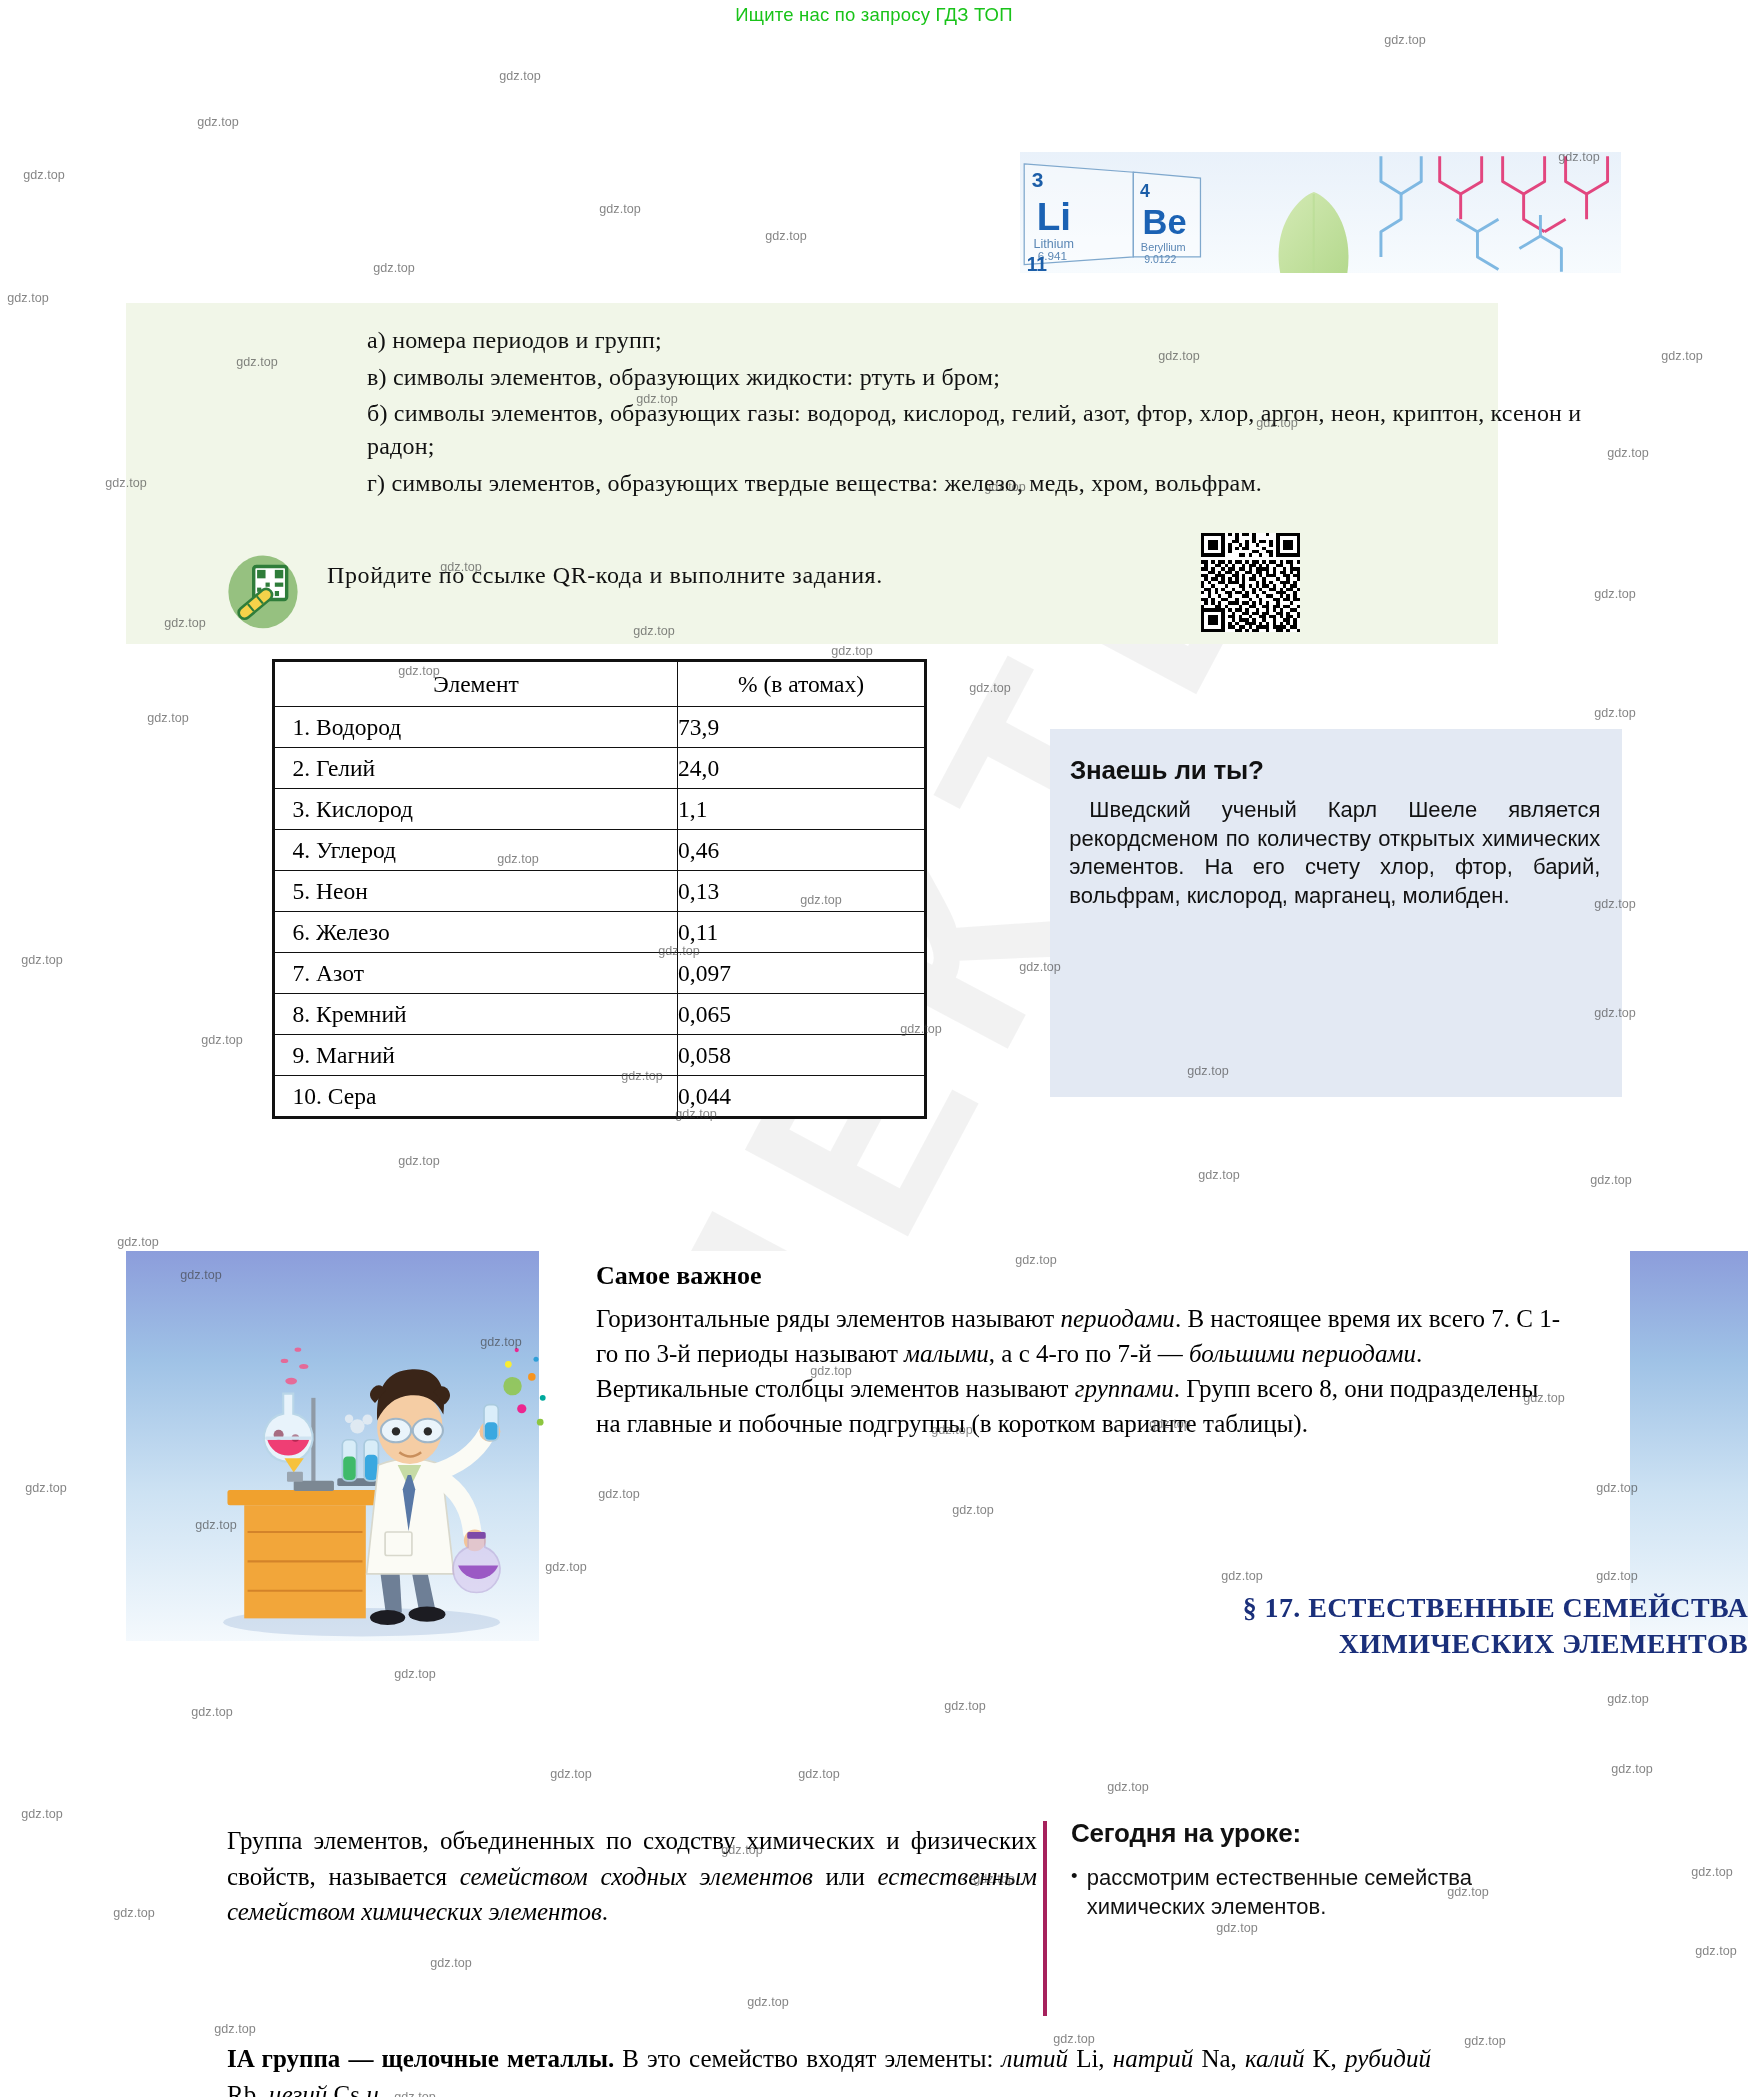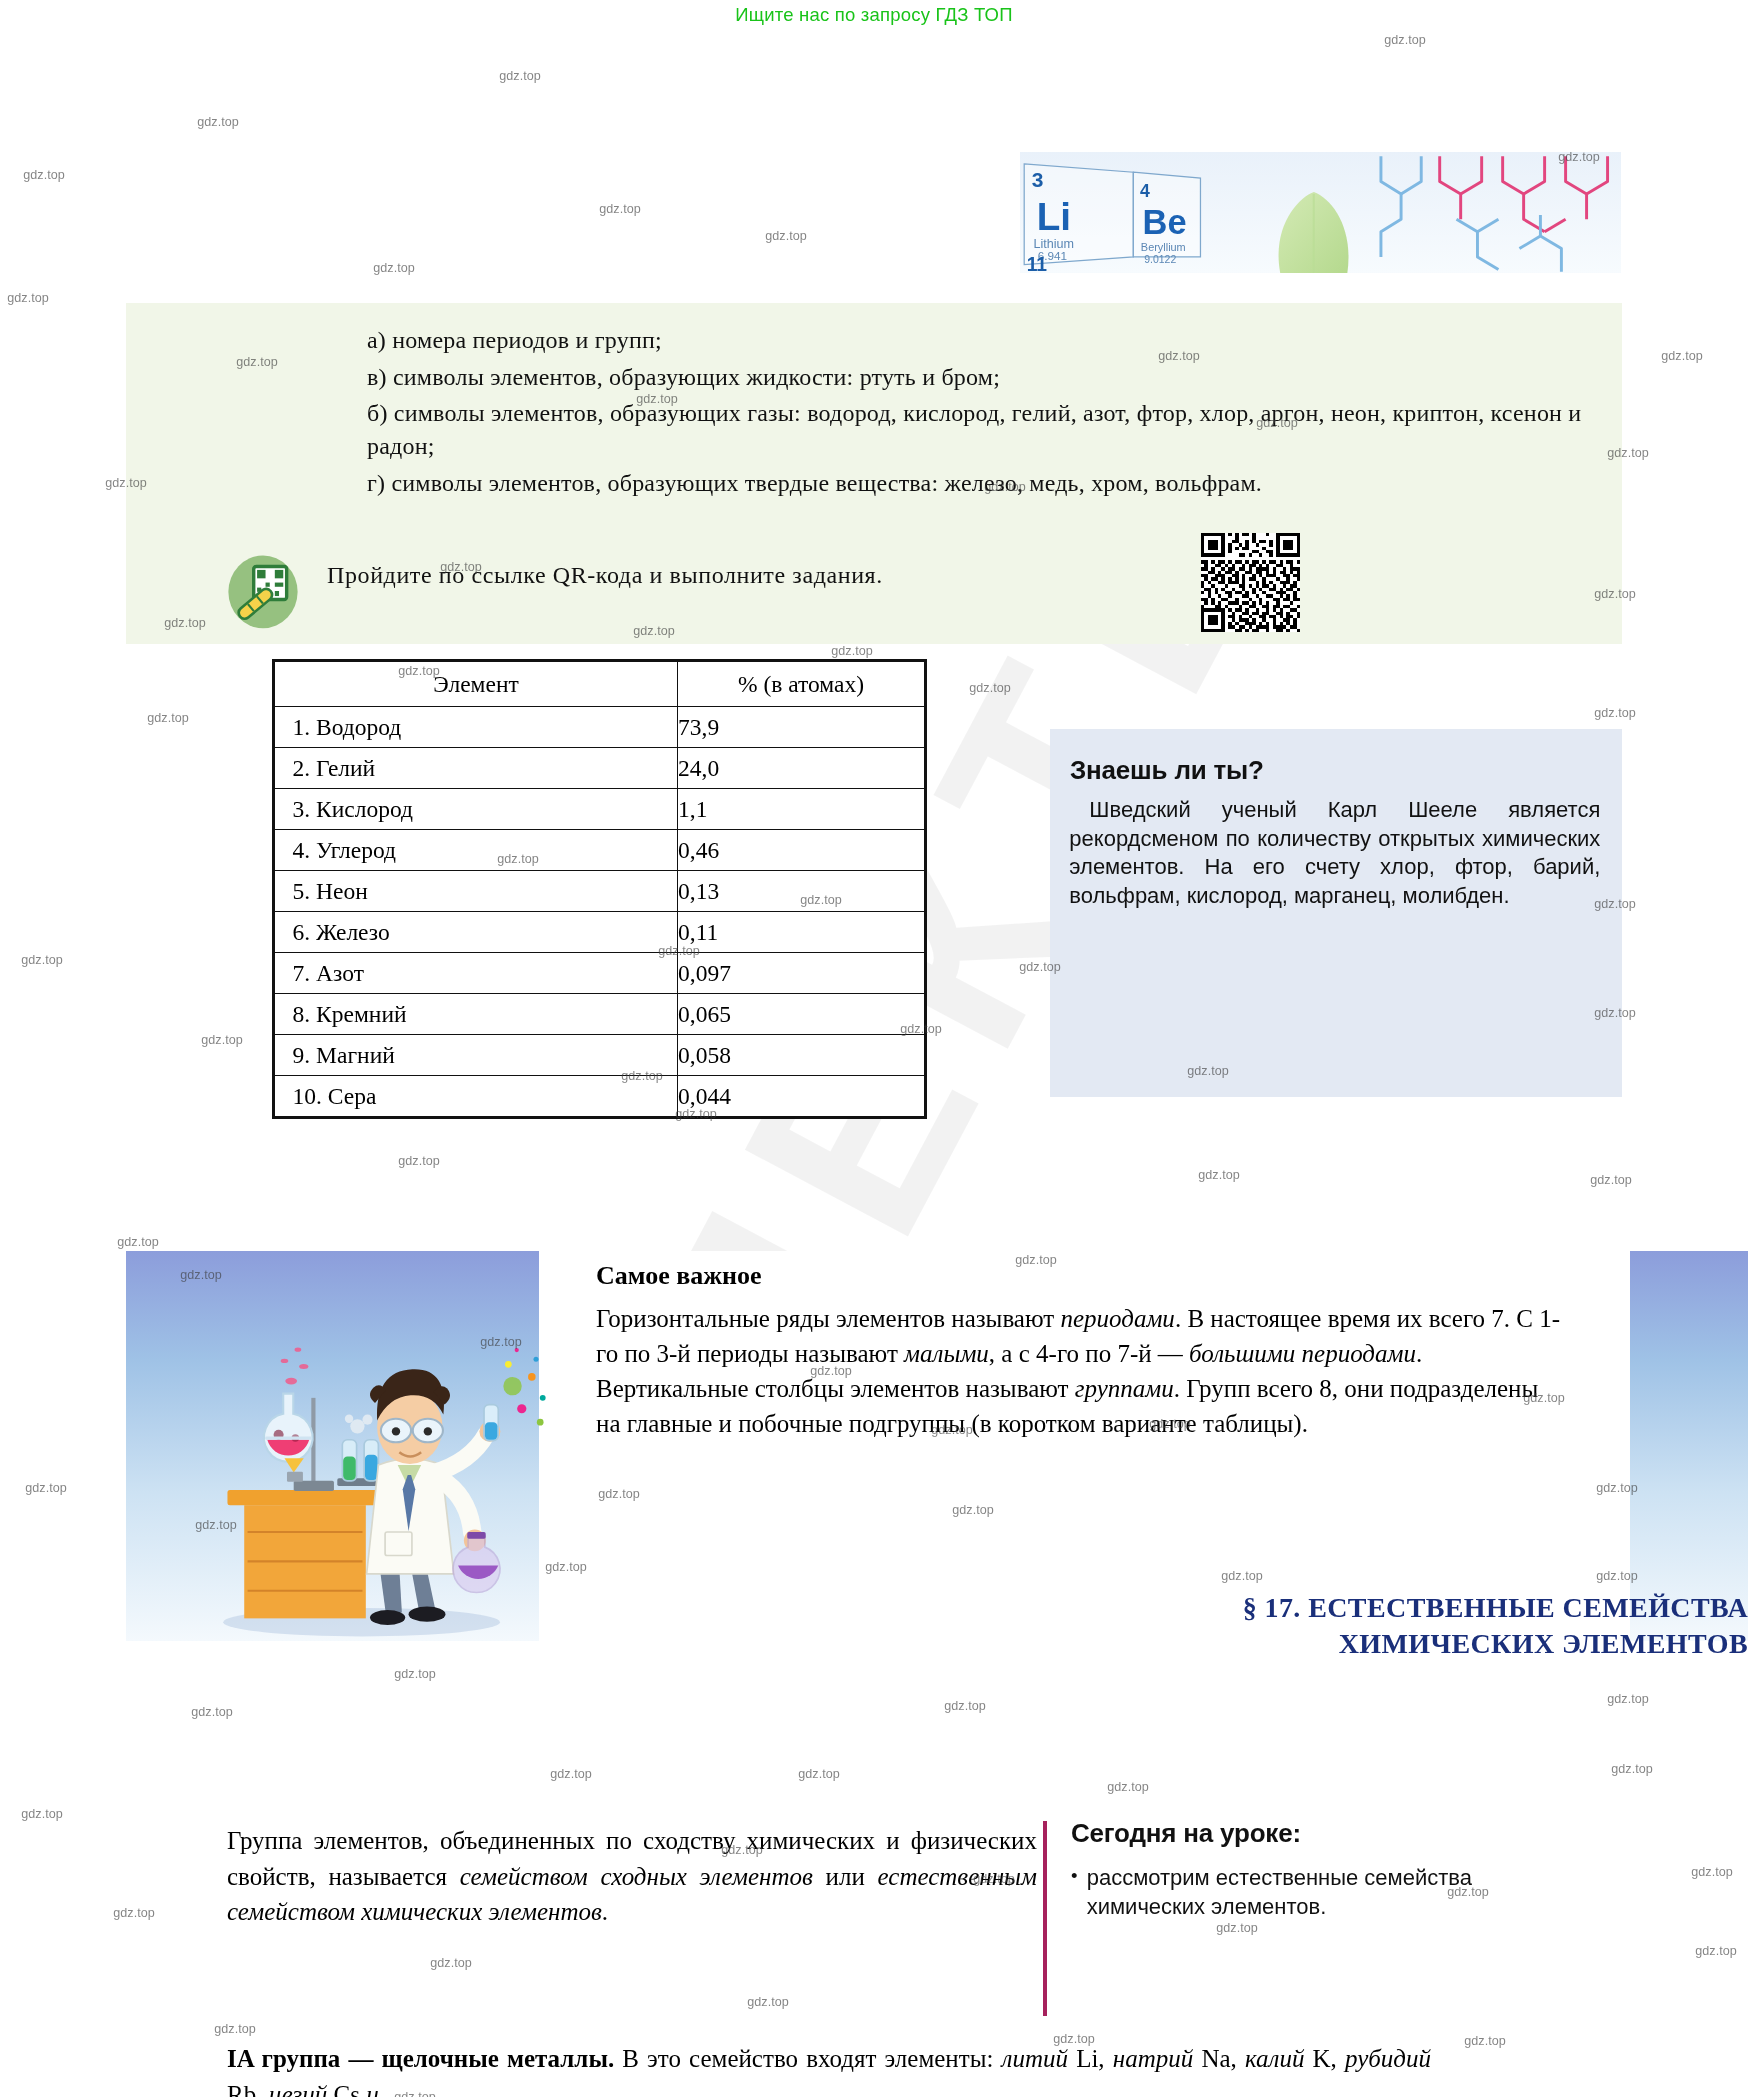--- a/index.html
+++ b/index.html
@@ -19,21 +19,21 @@
 
   
   .promo-top{position:absolute;left:0;right:0;top:4.2px;text-align:center;
     color:#19c319;font-family:"Liberation Sans",sans-serif;font-size:18.5px;letter-spacing:0.2px;z-index:30;}
 
   
   #banner{position:absolute;left:1020px;top:152px;width:601px;height:121px;z-index:5;overflow:hidden;
           background:linear-gradient(160deg,#eef4fa 0%,#e6eef8 40%,#f3f8fc 100%);}
 
   
-  #greenbox{position:absolute;left:126px;top:303px;width:1496px;height:341px;
+  #greenbox{position:absolute;left:126px;top:303px;width:1372px;height:341px;
             background:#f1f6e8;z-index:6;}
   #greenbox .gtext{position:absolute;left:241px;top:21px;width:1217px;
      font-size:24px;line-height:1.38;color:#111;letter-spacing:0.2px;}
   #greenbox .gtext p{margin:0 0 3.4px 0;}
   .qr-icon{position:absolute;left:99px;top:250px;width:76px;height:76px;z-index:7;}
   .qr-line{position:absolute;left:201px;top:259px;font-size:24px;letter-spacing:0.6px;color:#111;}
   #qrcode{position:absolute;left:1201px;top:533px;width:99px;height:99px;z-index:8;}
 
   
   #eltable{position:absolute;left:272px;top:659px;width:651px;z-index:10;background:#fff;

